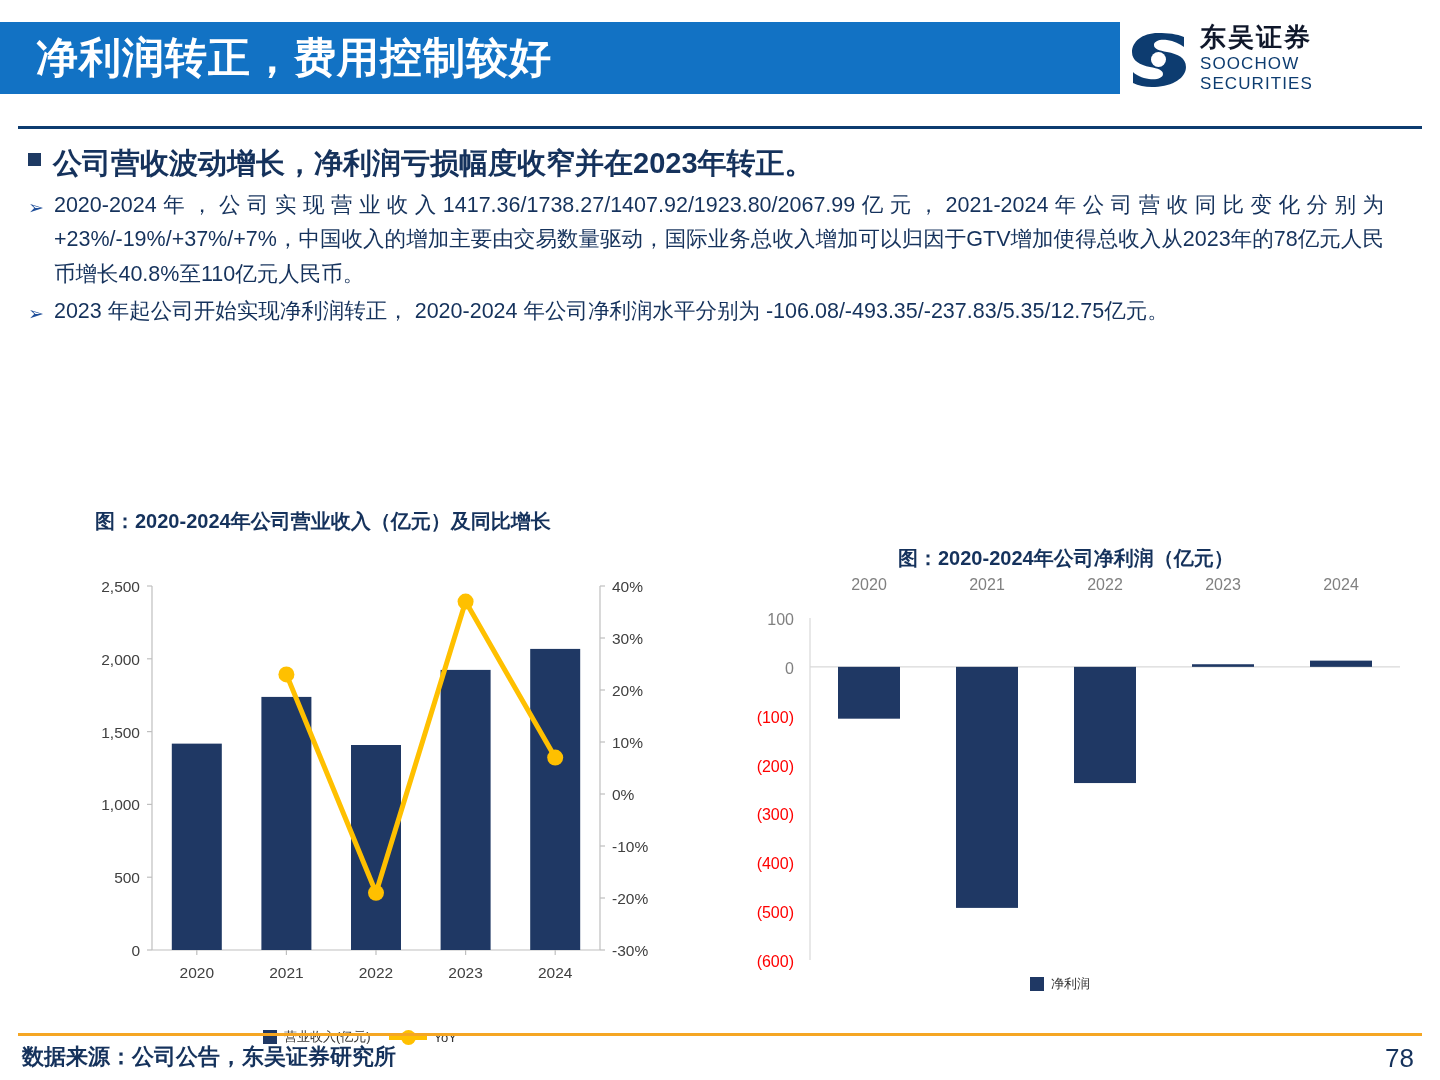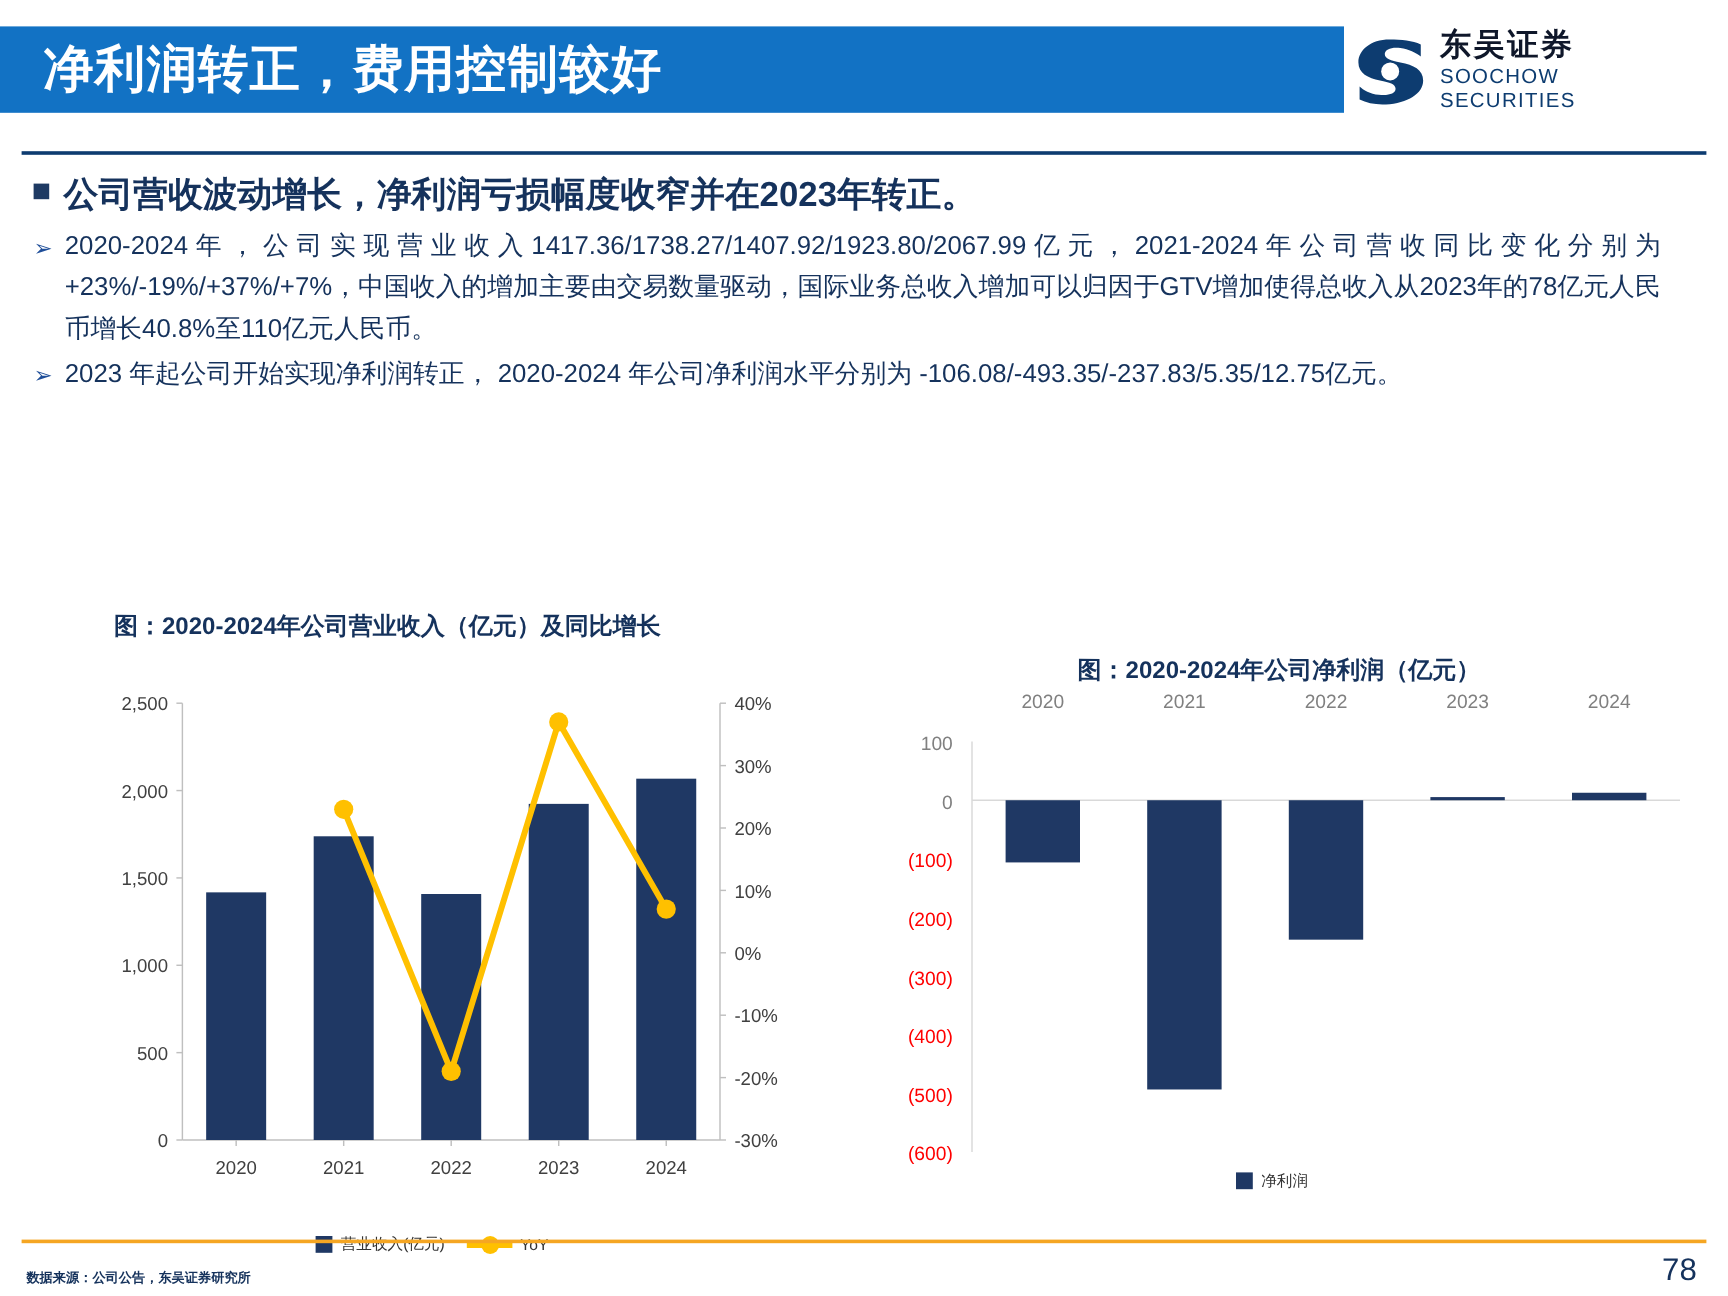--- a/index.html
+++ b/index.html
@@ -41,21 +41,21 @@
   .legend{display:flex;justify-content:center;gap:18px;font-size:13px;color:#333;}
   #legend-left{position:absolute;left:150px;top:1028px;width:420px;}
   #legend-right{position:absolute;left:880px;top:975px;width:360px;}
   .lg-item{display:flex;align-items:center;gap:7px;}
   .lg-sq{width:14px;height:14px;background:#1f3864;display:inline-block;}
   .lg-line{width:38px;height:5px;background:#ffc000;display:inline-block;position:relative;}
   .lg-line:after{content:"";position:absolute;left:12px;top:-5px;width:15px;height:15px;border-radius:50%;background:#ffc000;}
 
   
   .footer-rule{position:absolute;left:18px;bottom:44px;width:1404px;height:3px;background:#f5a623;}
-  .footer-text{position:absolute;left:22px;bottom:8px;font-size:11px;font-weight:bold;color:#15325c;}
+  .footer-text{position:absolute;left:22px;bottom:8px;font-size:22px;font-weight:bold;color:#15325c;}
   .page-no{position:absolute;right:26px;bottom:6px;font-size:26px;color:#15325c;font-weight:normal;}
 </style>
 </head>
 <body>
 
 <div class="header">
   <div class="header-title">净利润转正，费用控制较好</div>
 </div>
 
 <div class="logo">

